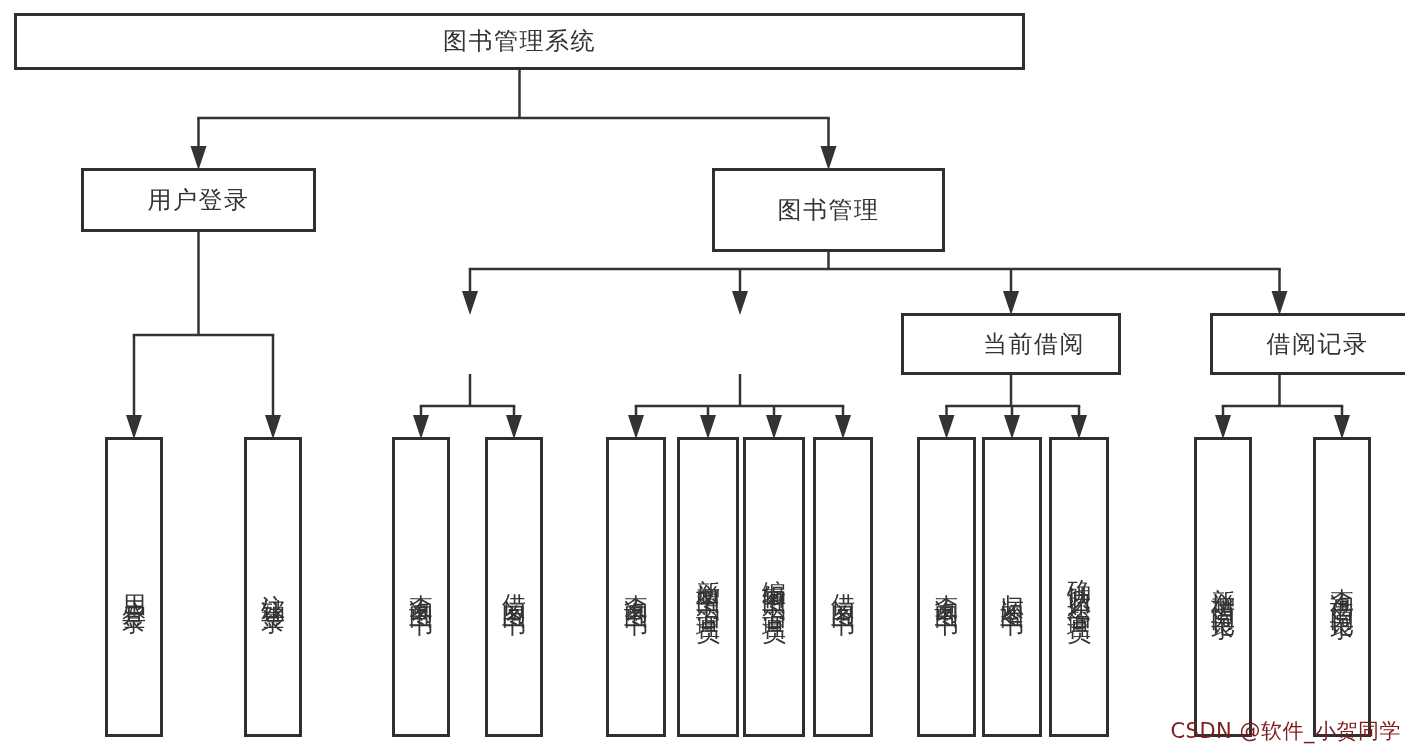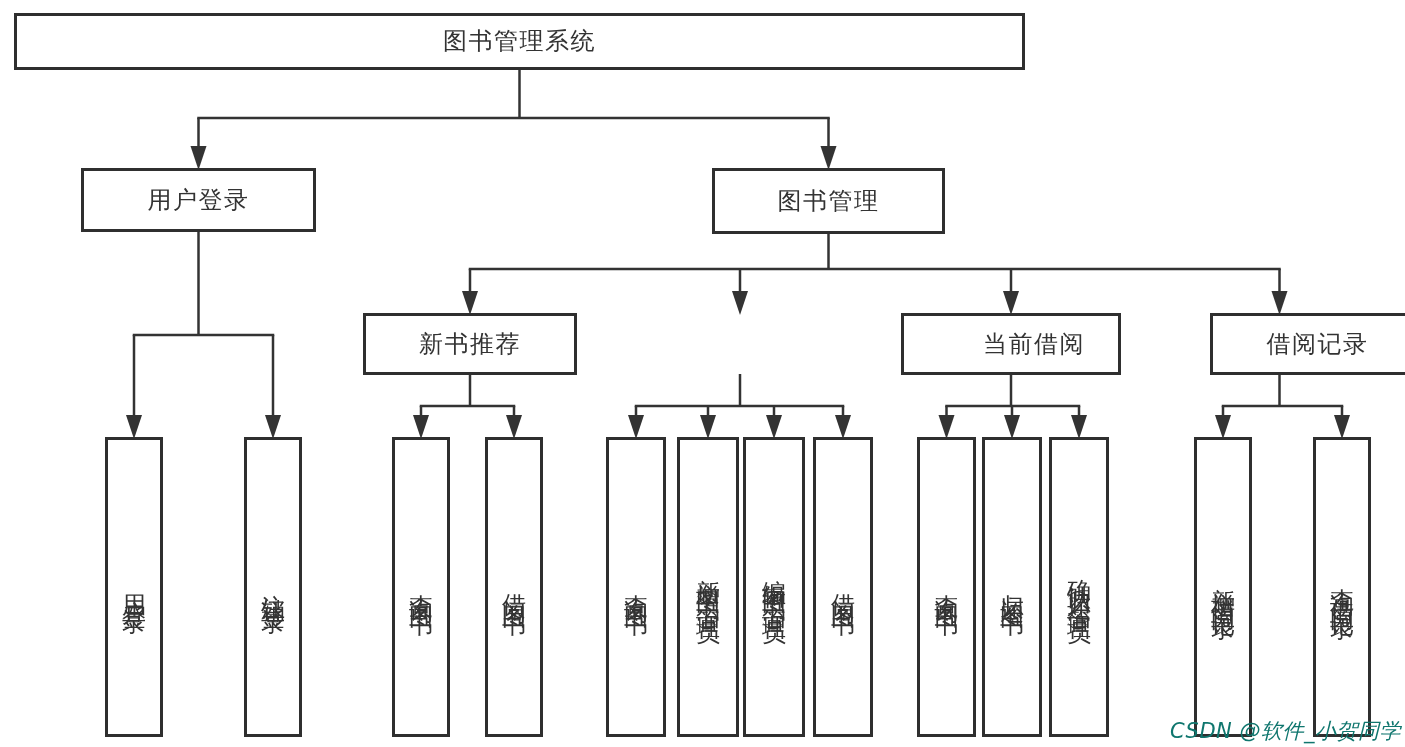--- a/index.html
+++ b/index.html
@@ -116,25 +116,22 @@
       <line x1="1342" y1="406" x2="1342" y2="419" stroke="#333333" stroke-width="2.5"></line>
       <polygon points="1334,415 1350,415 1342,439" fill="#333333"></polygon>
     </svg>
 
   <div class="node node-h" style="left: 14px; top: 13px; width: 1011px; height: 57px;">
       <span class="node-label">图书管理系统</span>
     </div>
     <div class="node node-h" style="left: 81px; top: 168px; width: 235px; height: 64px;">
       <span class="node-label">用户登录</span>
     </div>
-    <div class="node node-h" style="left: 712px; top: 168px; width: 233px; height: 66px;">
+    <div class="node node-h" style="left: 712px; top: 168px; width: 233px; height: 84px;">
       <span class="node-label">图书管理</span>
-    </div>
-    <div class="node node-h" style="left: 363px; top: 313px; width: 214px; height: 62px;">
-      <span class="node-label">新书推荐</span>
     </div>
     <div class="node node-h" style="left: 901px; top: 313px; width: 220px; height: 62px; padding-left: 46px;">
       <span class="node-label">当前借阅</span>
     </div>
     <div class="node node-h" style="left: 1172px; top: 313px; width: 215px; height: 62px; margin-left: 38px;">
       <span class="node-label">借阅记录</span>
     </div>
     <div class="node node-v" style="left: 105px; top: 437px; width: 58px; height: 300px;">
       <span class="node-label">用户登录</span>
     </div>
@@ -167,14 +164,14 @@
     </div>
     <div class="node node-v" style="left: 1049px; top: 437px; width: 60px; height: 300px;">
       <span class="node-label">确认归还（管理员）</span>
     </div>
     <div class="node node-v" style="left: 1194px; top: 437px; width: 58px; height: 300px;">
       <span class="node-label">新增借阅记录</span>
     </div>
     <div class="node node-v" style="left: 1313px; top: 437px; width: 58px; height: 300px;">
       <span class="node-label">查询借阅记录</span>
     </div>
-    <div class="watermark" style="color: #0f766e; font-style: italic;">CSDN @软件_小贺同学</div>
+    <div class="watermark" style="color: #7f1d1d;">CSDN @软件_小贺同学</div>
 </div>
 
 </body></html>

